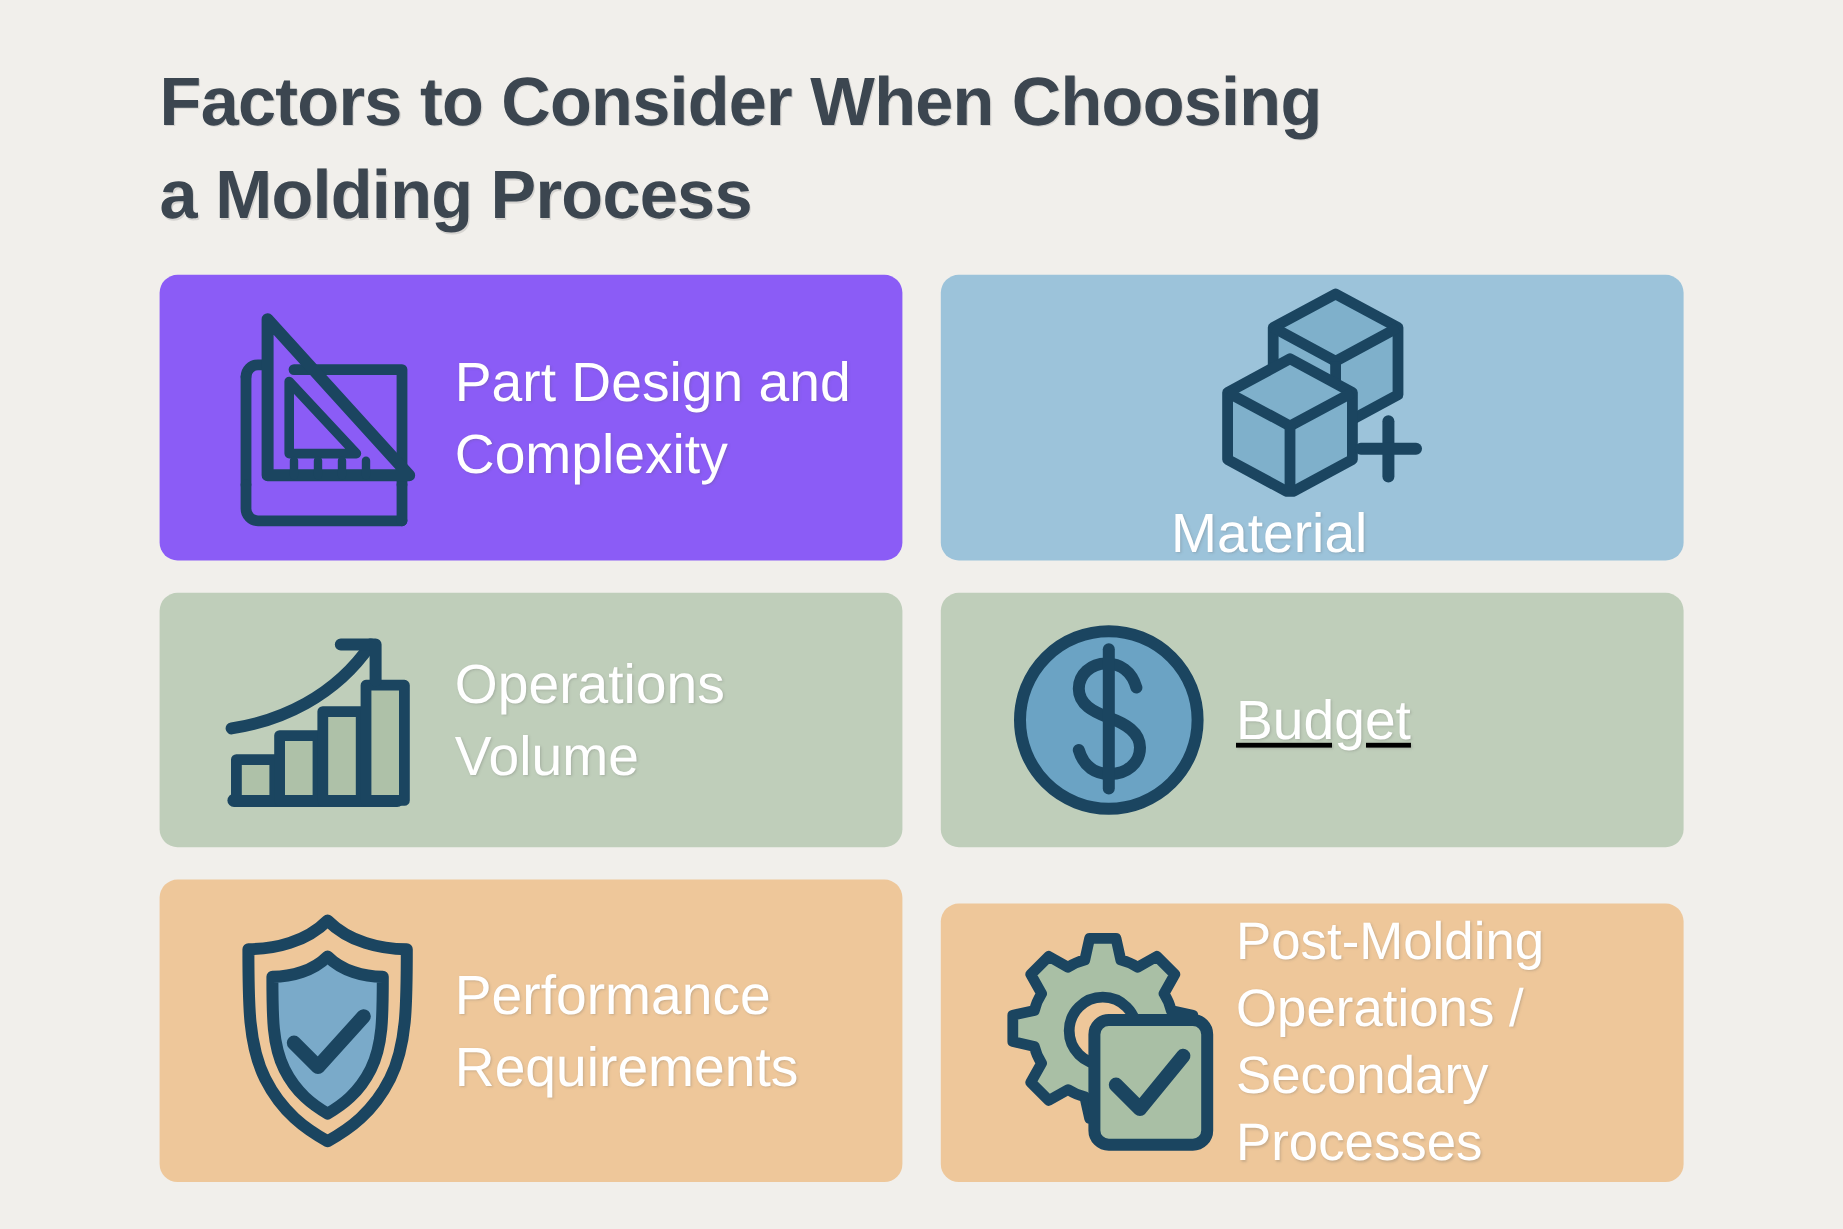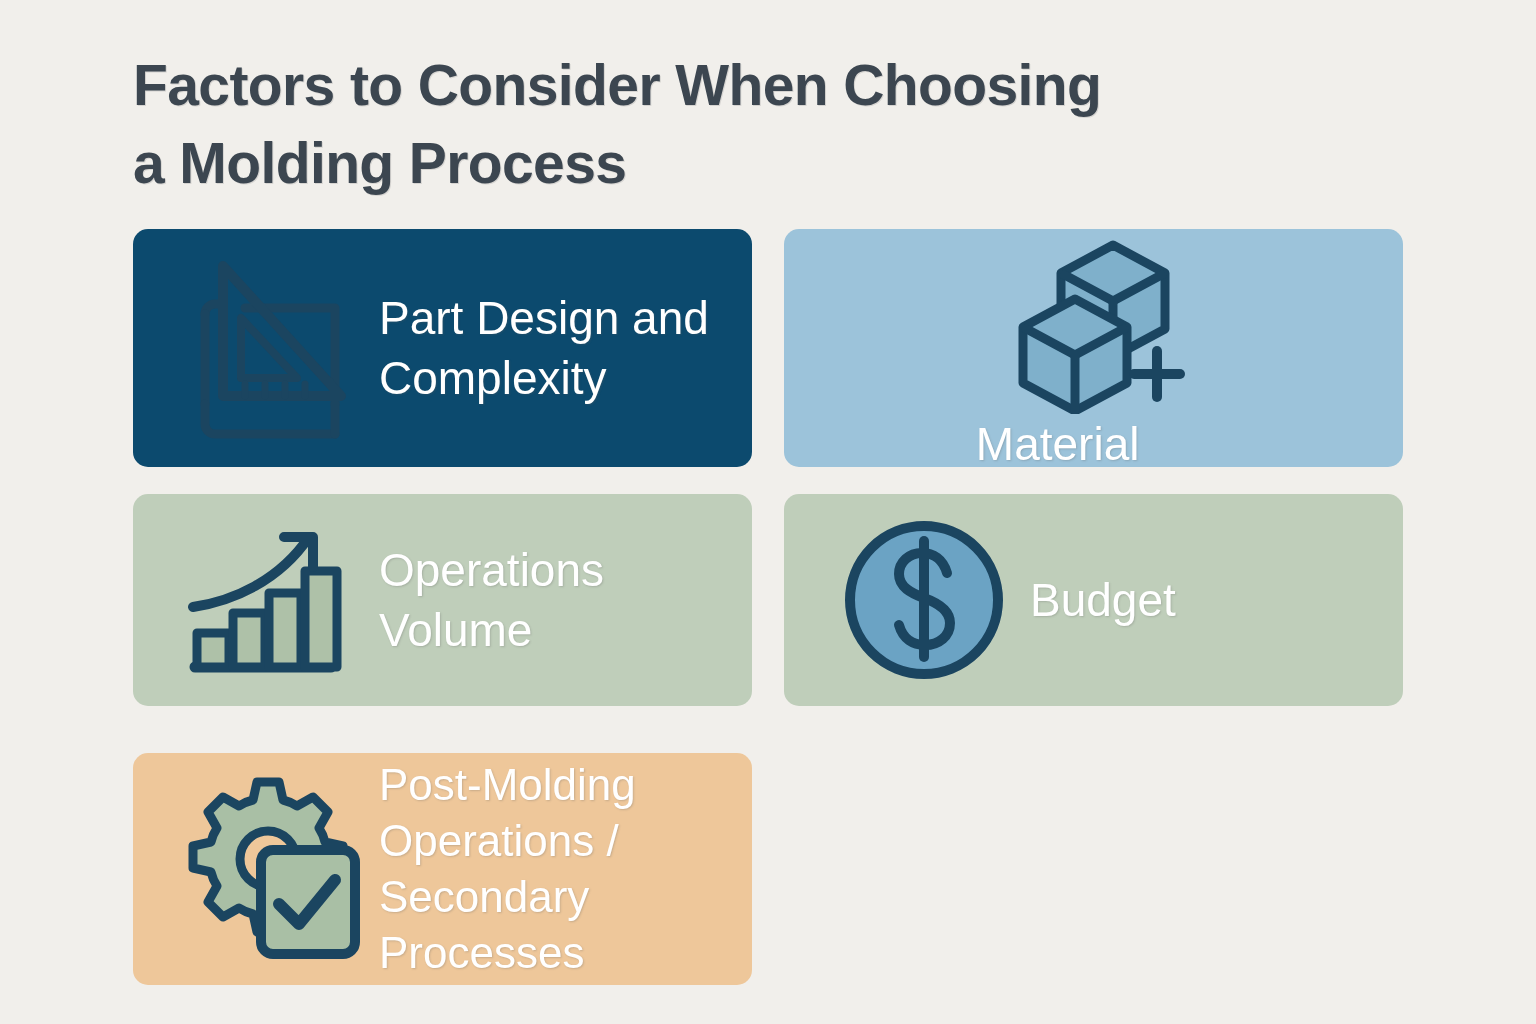--- a/index.html
+++ b/index.html
@@ -67,24 +67,24 @@
   .card-label {
     flex: 1 1 auto;
     color: #ffffff;
     font-size: 46px;
     line-height: 60px;
     font-weight: normal;
     white-space: pre-line;
     text-shadow: 1px 1px 2px rgba(90,90,90,0.25);
     padding-left: 6px;
   }
-  .card-1 { background: #0c4a6e; justify-content: center; }
+  .card-1 { background: #8b5cf6; justify-content: center; }
   .card-2 { background: #9cc3da; flex-direction: column; }
   .card-3 { background: #bfceba; }
-  .card-4 { background: #bfceba; }
+  .card-4 { background: #bfceba; text-decoration: underline; }
   .card-5 { background: #eec79a; }
   .card-6 { background: #eec79a; margin-top: 20px; }
 
   .card-1 .card-icon { width: 200px; }
   .card-2 .card-icon { width: 200px; }
   .card-3 .card-icon { width: 200px; }
   .card-4 .card-icon { width: 200px; }
   .card-5 .card-icon { width: 200px; }
   .card-6 .card-icon { width: 200px; }
 
@@ -172,20 +172,34 @@
         <svg width="170" height="170" viewBox="0 0 170 170" fill="none" xmlns="http://www.w3.org/2000/svg">
           <circle cx="85" cy="85" r="74" fill="#6ba3c4" stroke="#1b4560" stroke-width="10"></circle>
 
           <path d="M108 58 C104 44 94 38 83 38 C70 38 60 47 60 59 C60 72 72 78 85 83 C99 88 111 95 111 108 C111 121 100 130 86 130 C74 130 64 124 60 110" stroke="#1b4560" stroke-width="10" stroke-linecap="round" fill="none"></path>
           <path d="M85 26 V142" stroke="#1b4560" stroke-width="10" stroke-linecap="round"></path>
         </svg>
       </div>
       <div class="card-label">Budget</div>
     </div>
 
+    <div class="card card-5">
+      <div class="card-icon">
+        <svg width="160" height="200" viewBox="0 0 160 200" fill="none" xmlns="http://www.w3.org/2000/svg">
+
+          <path d="M80 8 C62 26 36 32 14 32 C14 78 14 112 28 140 C42 168 62 182 80 192 C98 182 118 168 132 140 C146 112 146 78 146 32 C124 32 98 26 80 8 Z" fill="none" stroke="#1b4560" stroke-width="10" stroke-linejoin="round"></path>
+
+          <path d="M80 38 C68 50 50 55 34 55 C34 88 34 112 44 132 C54 152 68 162 80 169 C92 162 106 152 116 132 C126 112 126 88 126 55 C110 55 92 50 80 38 Z" fill="#7aaac9" stroke="#1b4560" stroke-width="10" stroke-linejoin="round"></path>
+
+          <path d="M52 110 L72 130 L110 88" stroke="#1b4560" stroke-width="12" stroke-linecap="round" stroke-linejoin="round" fill="none"></path>
+        </svg>
+      </div>
+      <div class="card-label">Performance
+Requirements</div>
+    </div>
 
     <div class="card card-6">
       <div class="card-icon">
         <svg width="180" height="195" viewBox="0 0 180 195" fill="none" xmlns="http://www.w3.org/2000/svg">
 
           <g transform="translate(12,8)">
             <path d="M62 2 h22 l4 18 a44 44 0 0 1 14 6 l16 -9 l15 15 l-9 16 a44 44 0 0 1 6 14 l18 4 v22 l-18 4 a44 44 0 0 1 -6 14 l9 16 l-15 15 l-16 -9 a44 44 0 0 1 -14 6 l-4 18 h-22 l-4 -18 a44 44 0 0 1 -14 -6 l-16 9 l-15 -15 l9 -16 a44 44 0 0 1 -6 -14 l-18 -4 v-22 l18 -4 a44 44 0 0 1 6 -14 l-9 -16 l15 -15 l16 9 a44 44 0 0 1 14 -6 Z" fill="#a9bfa5" stroke="#1b4560" stroke-width="9" stroke-linejoin="round"></path>
             <circle cx="73" cy="79" r="28" fill="#eec79a" stroke="#1b4560" stroke-width="9"></circle>
           </g>
 

